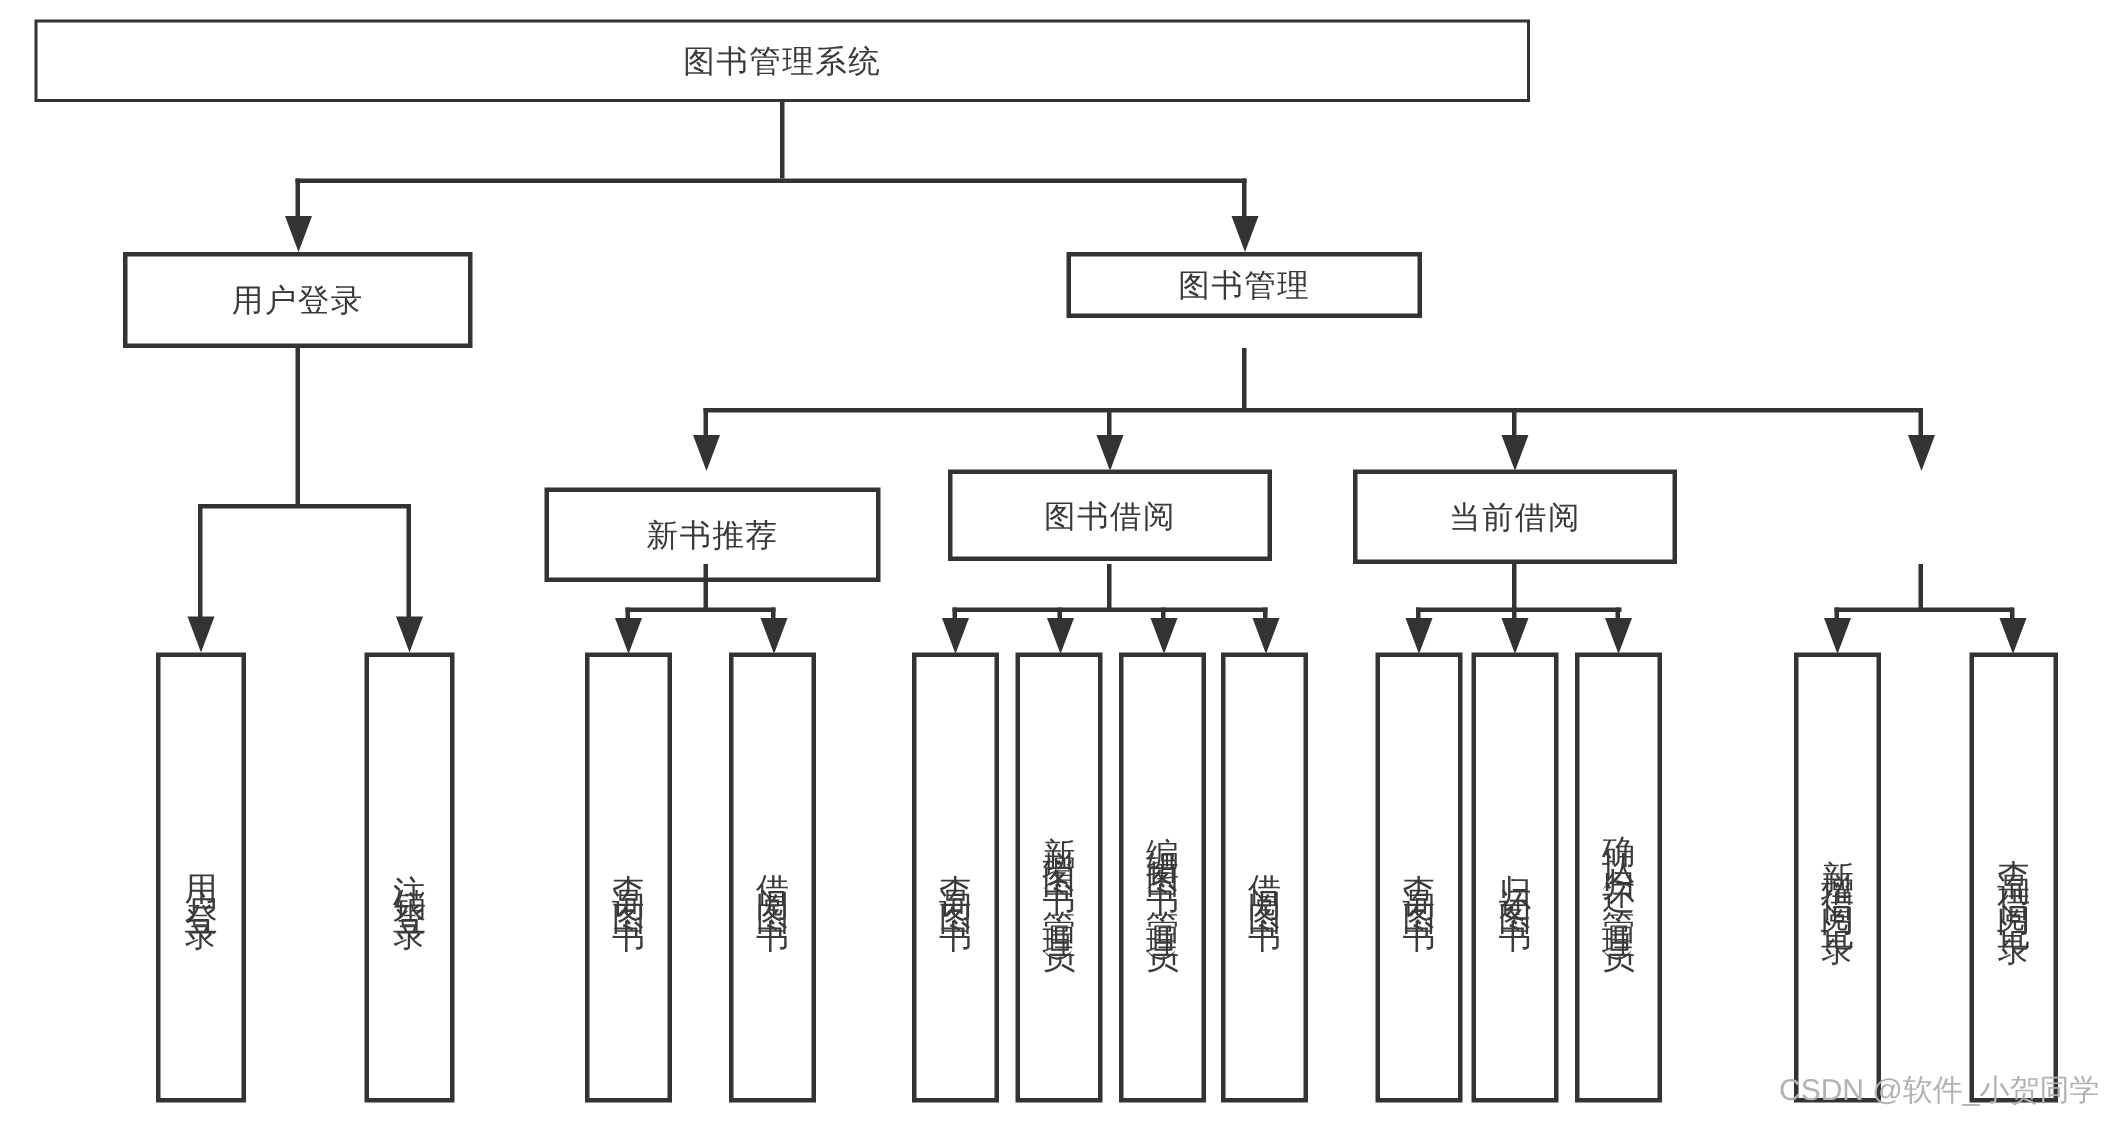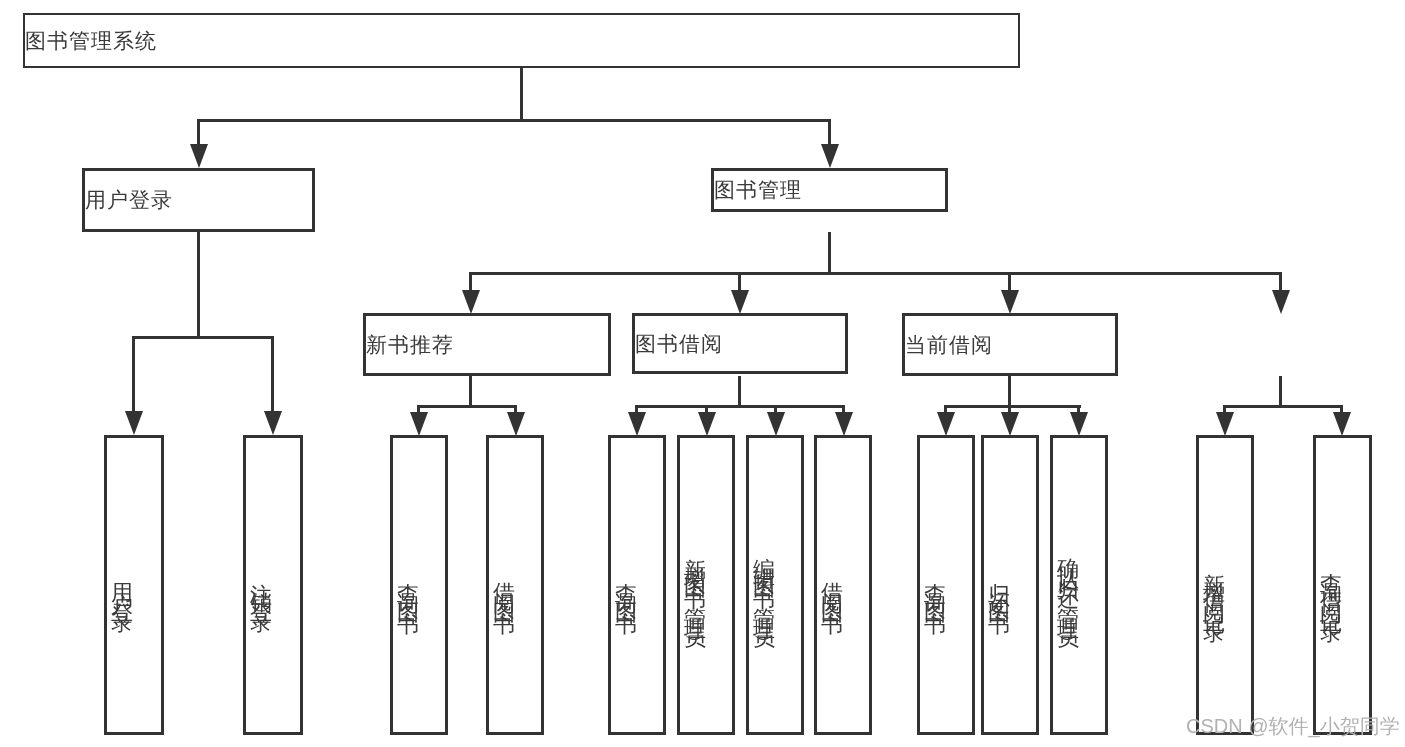--- a/index.html
+++ b/index.html
@@ -11,20 +11,21 @@
     font-family: "Liberation Sans", "DejaVu Sans", sans-serif;
     overflow: hidden;
   }
   .box {
     position: absolute;
     box-sizing: border-box;
     background: #ffffff;
     border: 3px solid #333333;
     display: flex;
     align-items: center;
+    justify-content: center;
     color: #3a3a3a;
   }
   .box.root { border-width: 2px; }
   .hlabel { font-size: 21px; letter-spacing: 1px; white-space: nowrap; }
   .vbox .vlabel {
     writing-mode: vertical-rl;
     text-orientation: mixed;
     font-size: 22px;
     letter-spacing: 10px;
     white-space: nowrap;
@@ -82,21 +83,21 @@
   <div class="hline" style="left:469px; top:272px; width:813px;"></div>
   <div class="vline" style="left:469px; top:272px; height:20px;"></div>
   <div class="arrowhead" style="left:462px; top:290px;"></div>
   <div class="vline" style="left:738px; top:272px; height:20px;"></div>
   <div class="arrowhead" style="left:731px; top:290px;"></div>
   <div class="vline" style="left:1008px; top:272px; height:20px;"></div>
   <div class="arrowhead" style="left:1001px; top:290px;"></div>
   <div class="vline" style="left:1279px; top:272px; height:20px;"></div>
   <div class="arrowhead" style="left:1272px; top:290px;"></div>
 
-  <div class="box" style="left:363px; top:313px; width:248px; height:63px;">
+  <div class="box" style="left:363px; top:325px; width:224px; height:63px;">
     <span class="hlabel">新书推荐</span>
   </div>
   <div class="box" style="left:632px; top:313px; width:216px; height:61px;">
     <span class="hlabel">图书借阅</span>
   </div>
   <div class="box" style="left:902px; top:313px; width:216px; height:63px;">
     <span class="hlabel">当前借阅</span>
   </div>
 
   <div class="vline" style="left:469px; top:376px; height:30px;"></div>

